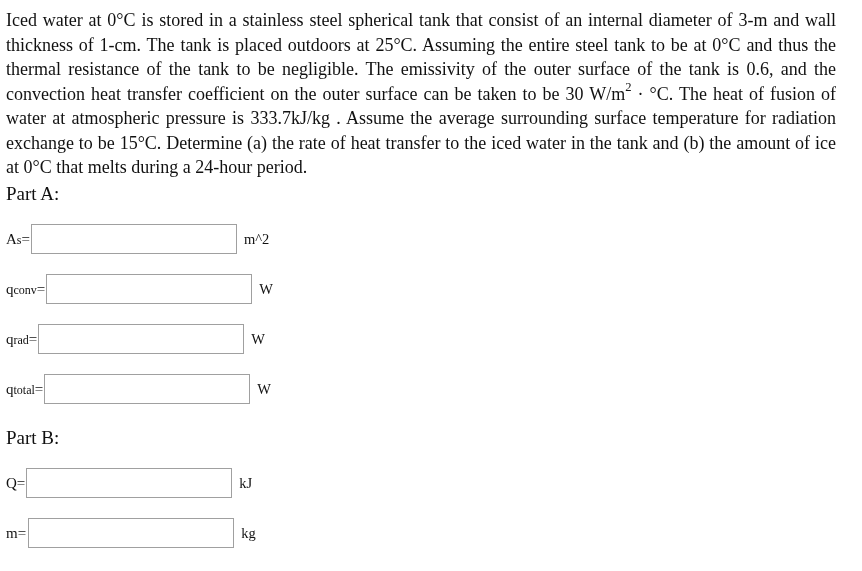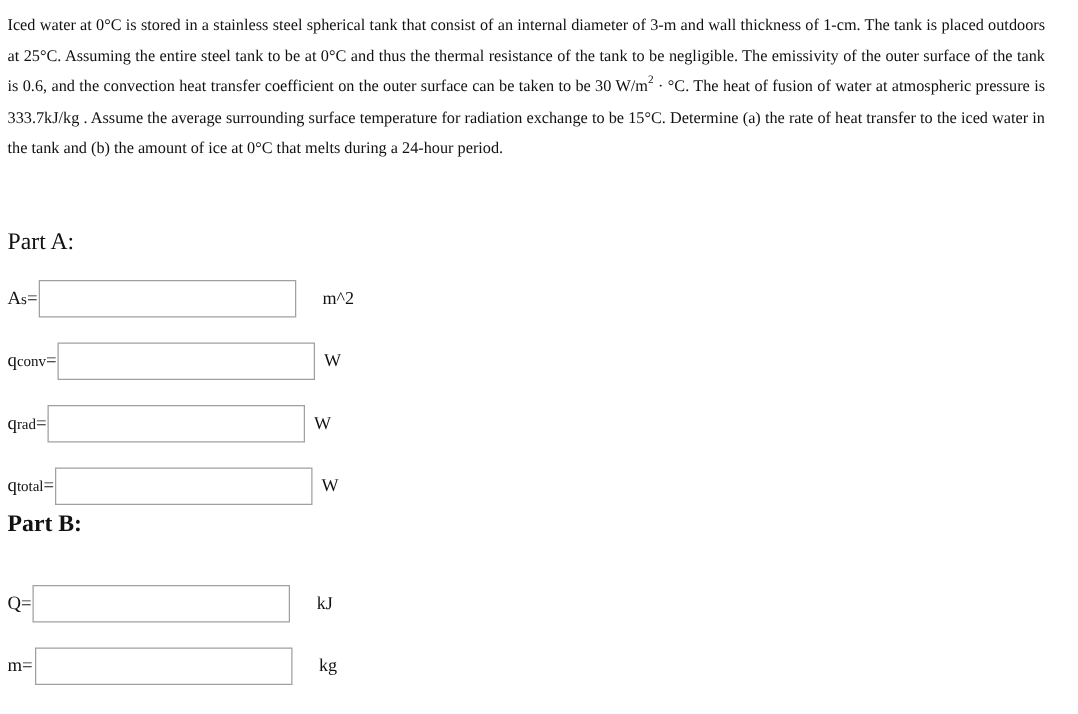--- a/index.html
+++ b/index.html
@@ -3,21 +3,21 @@
   <meta charset="utf-8">
   <style>
     html, body { margin: 0; padding: 0; background: #ffffff; }
     body {
       width: 862px; height: 571px; position: relative; overflow: hidden;
       font-family: "Liberation Serif", "DejaVu Serif", serif;
       color: #111111;
     }
     .problem {
       position: absolute; left: 6px; top: 8px; width: 830px;
-      font-size: 13px; line-height: 24.5px;
+      font-size: 18px; line-height: 24.5px;
       text-align: justify;
     }
     .problem sup { font-size: 70%; line-height: 0; position: relative; top: -2px; vertical-align: super; }
     .part-label {
       position: absolute; left: 6px; font-size: 19px;
     }
     .row {
       position: absolute; left: 6px; height: 30px;
       display: flex; align-items: center;
       font-size: 15px;
@@ -25,21 +25,21 @@
     .lbl { display: inline-flex; align-items: baseline; white-space: nowrap; }
     .lbl sub { font-size: 12px; vertical-align: -4px; line-height: 0; }
     .answer-input {
       box-sizing: border-box;
       width: 206px; height: 30px;
       border: 1px solid #a0a0a0; border-radius: 0;
       background: #ffffff; margin: 0 3px 0 1px; padding: 0 4px;
       font-family: "Liberation Serif", serif; font-size: 15px;
       outline: none;
     }
-    .unit { font-size: 14.5px; margin-left: 18px; }
+    .unit { font-size: 14.5px; margin-left: 4px; }
   </style>
 </head>
 <body>
 
 <div class="problem"><span>Iced water at 0°C is stored in a stainless steel spherical tank that consist of an internal diameter of 3-m and wall thickness of 1-cm. The tank is placed outdoors at 25°C. Assuming the entire steel tank to be at 0°C and thus the thermal resistance of the tank to be negligible. The emissivity of the outer surface of the tank is 0.6, and the convection heat transfer coefficient on the outer surface can be taken to be 30 W/m</span><sup>2</sup><span> · °C. The heat of fusion of water at atmospheric pressure is 333.7kJ/kg . Assume the average surrounding surface temperature for radiation exchange to be 15°C. Determine (a) the rate of heat transfer to the iced water in the tank and (b) the amount of ice at 0°C that melts during a 24-hour period.</span></div>
 
 <div class="part-label" style="top:183px;">Part A:</div>
 
 <div class="row" style="top:224px;">
   <span class="lbl">
@@ -74,21 +74,21 @@
 <div class="row" style="top:374px;">
   <span class="lbl">
       <span>q</span>
       <sub>total</sub>
       <span>=</span>
     </span>
   <input class="answer-input" type="text" value="" style="">
   <span class="unit" style="margin-left:4px;">W</span>
 </div>
 
-<div class="part-label" style="top:409px;font-weight:bold;">Part B:</div>
+<div class="part-label" style="top:427px;">Part B:</div>
 
 <div class="row" style="top:468px;">
   <span class="lbl">
       <span>Q</span>
       <span>=</span>
     </span>
   <input class="answer-input" type="text" value="" style="">
   <span class="unit">kJ</span>
 </div>
 

